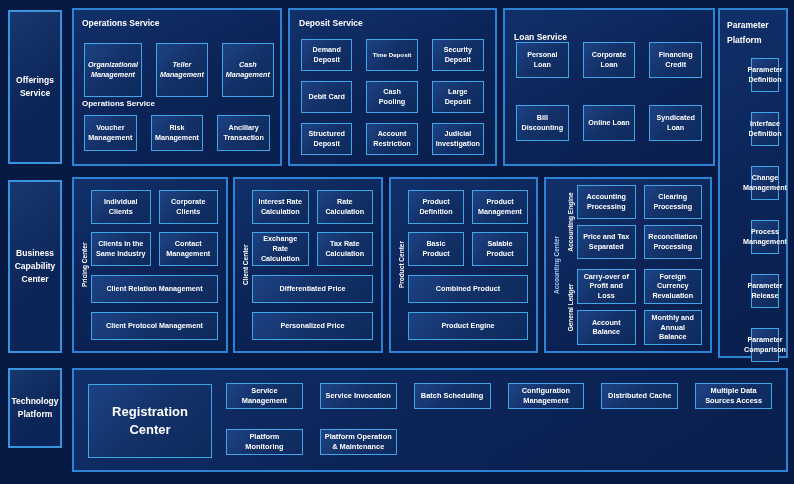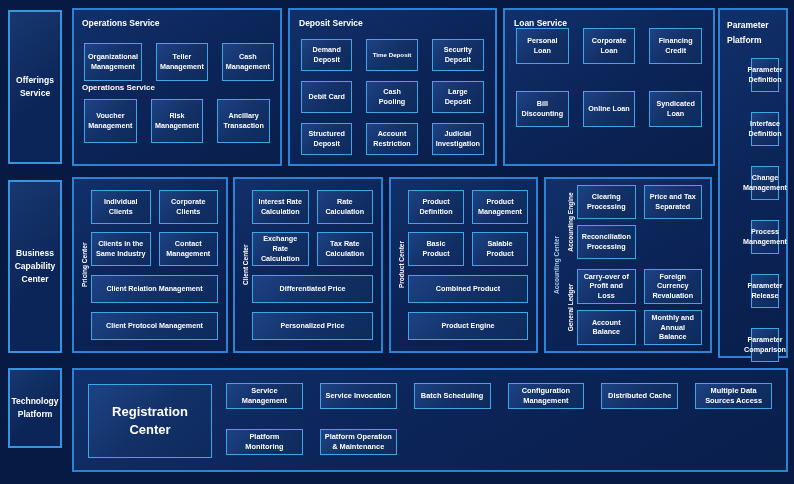--- a/index.html
+++ b/index.html
@@ -34,28 +34,28 @@
   .ptitle{
     color:#fff;font-weight:bold;font-size:8.5px;margin-top:2px;
   }
   .ptitle.sub{font-size:8px;}
   .txt-xs{font-size:6.2px;}
   .grid3{display:grid;grid-template-columns:repeat(3,1fr);gap:10px 14px;padding:0 2px;}
   
   #offerings{left:8px;top:10px;width:54px;height:154px;}
   #operations{left:72px;top:8px;width:210px;height:158px;padding:6px 8px;}
   #operations .row1{margin-top:15px;}
-  #operations .row1 .box{height:38px;}
+  #operations .row1 .box{height:54px;font-style:italic;}
   #operations .sub{margin-top:2px;}
   #operations .row2{margin-top:7px;}
-  #operations .row2 .box{height:44px;text-align:center;}
+  #operations .row2 .box{height:36px;text-align:center;}
   #deposit{left:288px;top:8px;width:209px;height:158px;padding:6px 9px;}
   #deposit .grid3{margin-top:11px;}
   #deposit .box{height:32px;}
-  #loan{left:503px;top:8px;width:212px;height:158px;padding:6px 9px;}
+  #loan{left:503px;top:8px;width:212px;height:158px;padding:20px 9px;}
   #loan .row1{}
   #loan .row2{margin-top:27px;}
   #loan .box{height:36px;}
   #paramcol{left:718px;top:8px;width:70px;height:350px;padding:6px 7px;}
   #paramcol .ptitle{line-height:1.8;}
   #paramcol .pstack{display:flex;flex-direction:column;gap:20px;margin-top:9px;}
   #paramcol .box{height:34px;margin-left:24px;}
   
   #bcc{left:8px;top:180px;width:54px;height:173px;}
   .hpanel{display:flex;padding:11px 8px 11px 3px;}
@@ -199,20 +199,21 @@
       <div class="box wide">Product Engine</div>
     </div>
   </div>
 
   <div class="panel hpanel" id="accounting">
     <div class="vlabel outer">Accounting Center</div>
     <div class="acc-content">
       <div class="acc-group">
         <div class="vlabel">Accounting Engine</div>
         <div class="grid2">
+          <div class="box">Accounting Processing</div>
           <div class="box">Clearing Processing</div>
           <div class="box">Price and Tax Separated</div>
           <div class="box">Reconciliation Processing</div>
         </div>
       </div>
       <div class="acc-group">
         <div class="vlabel">General Ledger</div>
         <div class="grid2">
           <div class="box">Carry-over of Profit and Loss</div>
           <div class="box">Foreign Currency Revaluation</div>

